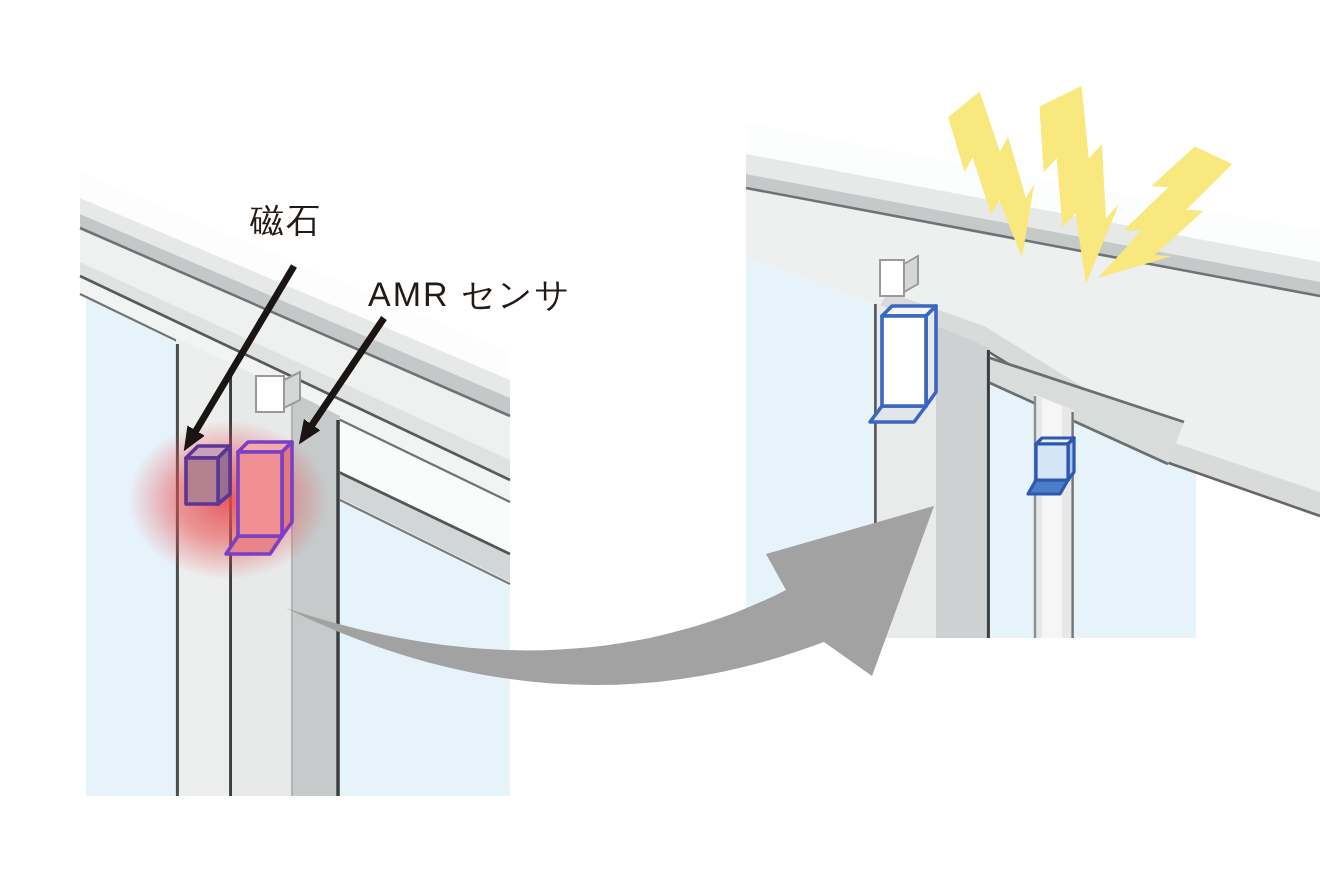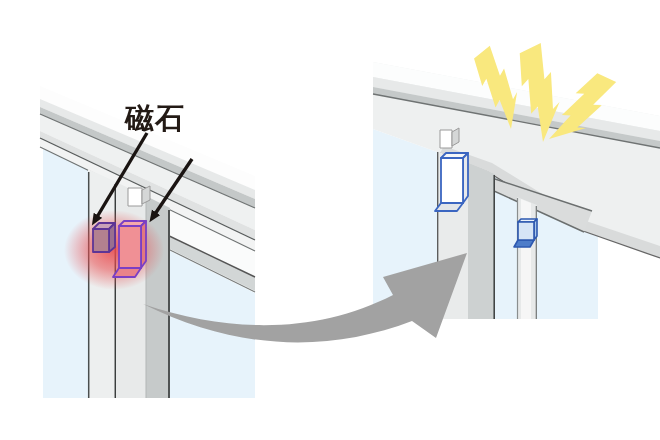--- a/index.html
+++ b/index.html
@@ -1,19 +1,19 @@
 <!DOCTYPE html>
 <html><head>
 <meta charset="utf-8">
 <style>
   html,body{margin:0;padding:0;background:#fff;}
   .stage{position:relative;width:660px;height:440px;background:#fff;overflow:hidden;
          font-family:"Liberation Sans","DejaVu Sans",sans-serif;}
   .stage svg{position:absolute;left:0;top:0;}
-  .anno-label{position:absolute;font-weight:700;font-size:29px;color:#231a15;
+  .anno-label{position:absolute;font-weight:400;font-size:17px;color:#231a15;
               letter-spacing:1px;white-space:nowrap;}
   #magnet-label{left:125px;top:99px;}
   #amr-label{left:184px;top:136px;}
 </style>
 </head>
 <body>
 
 <div class="stage">
 <svg width="660" height="440" viewBox="0 0 660 440">
   <defs>
@@ -134,13 +134,14 @@
   <path fill="#a2a2a2" d="M467,253 L383,277 L393,295 C320,332 235,335 143,304 C240,352 330,352 412,321 L436,338 Z"></path>
 
   <g>
     <path fill="#f9e87e" transform="translate(511,129) rotate(-39) scale(0.78)" d="M0,0 L12,-38 L2,-34 L16,-70 L6,-66 L20,-100 L46,-100 L32,-62 L42,-66 L26,-28 L36,-32 Z"></path>
     <path fill="#f9e87e" transform="translate(543,142) rotate(-26) scale(0.9)" d="M0,0 L12,-38 L2,-34 L16,-70 L6,-66 L20,-100 L46,-100 L32,-62 L42,-66 L26,-28 L36,-32 Z"></path>
     <path fill="#f9e87e" transform="translate(549,139) rotate(25) scale(0.8)" d="M0,0 L12,-38 L2,-34 L16,-70 L6,-66 L20,-100 L46,-100 L32,-62 L42,-66 L26,-28 L36,-32 Z"></path>
   </g>
 </svg>
 
 <div class="anno-label" id="magnet-label">磁石</div>
+<div class="anno-label" id="amr-label">AMR センサ</div>
 </div>
 
 </body></html>

